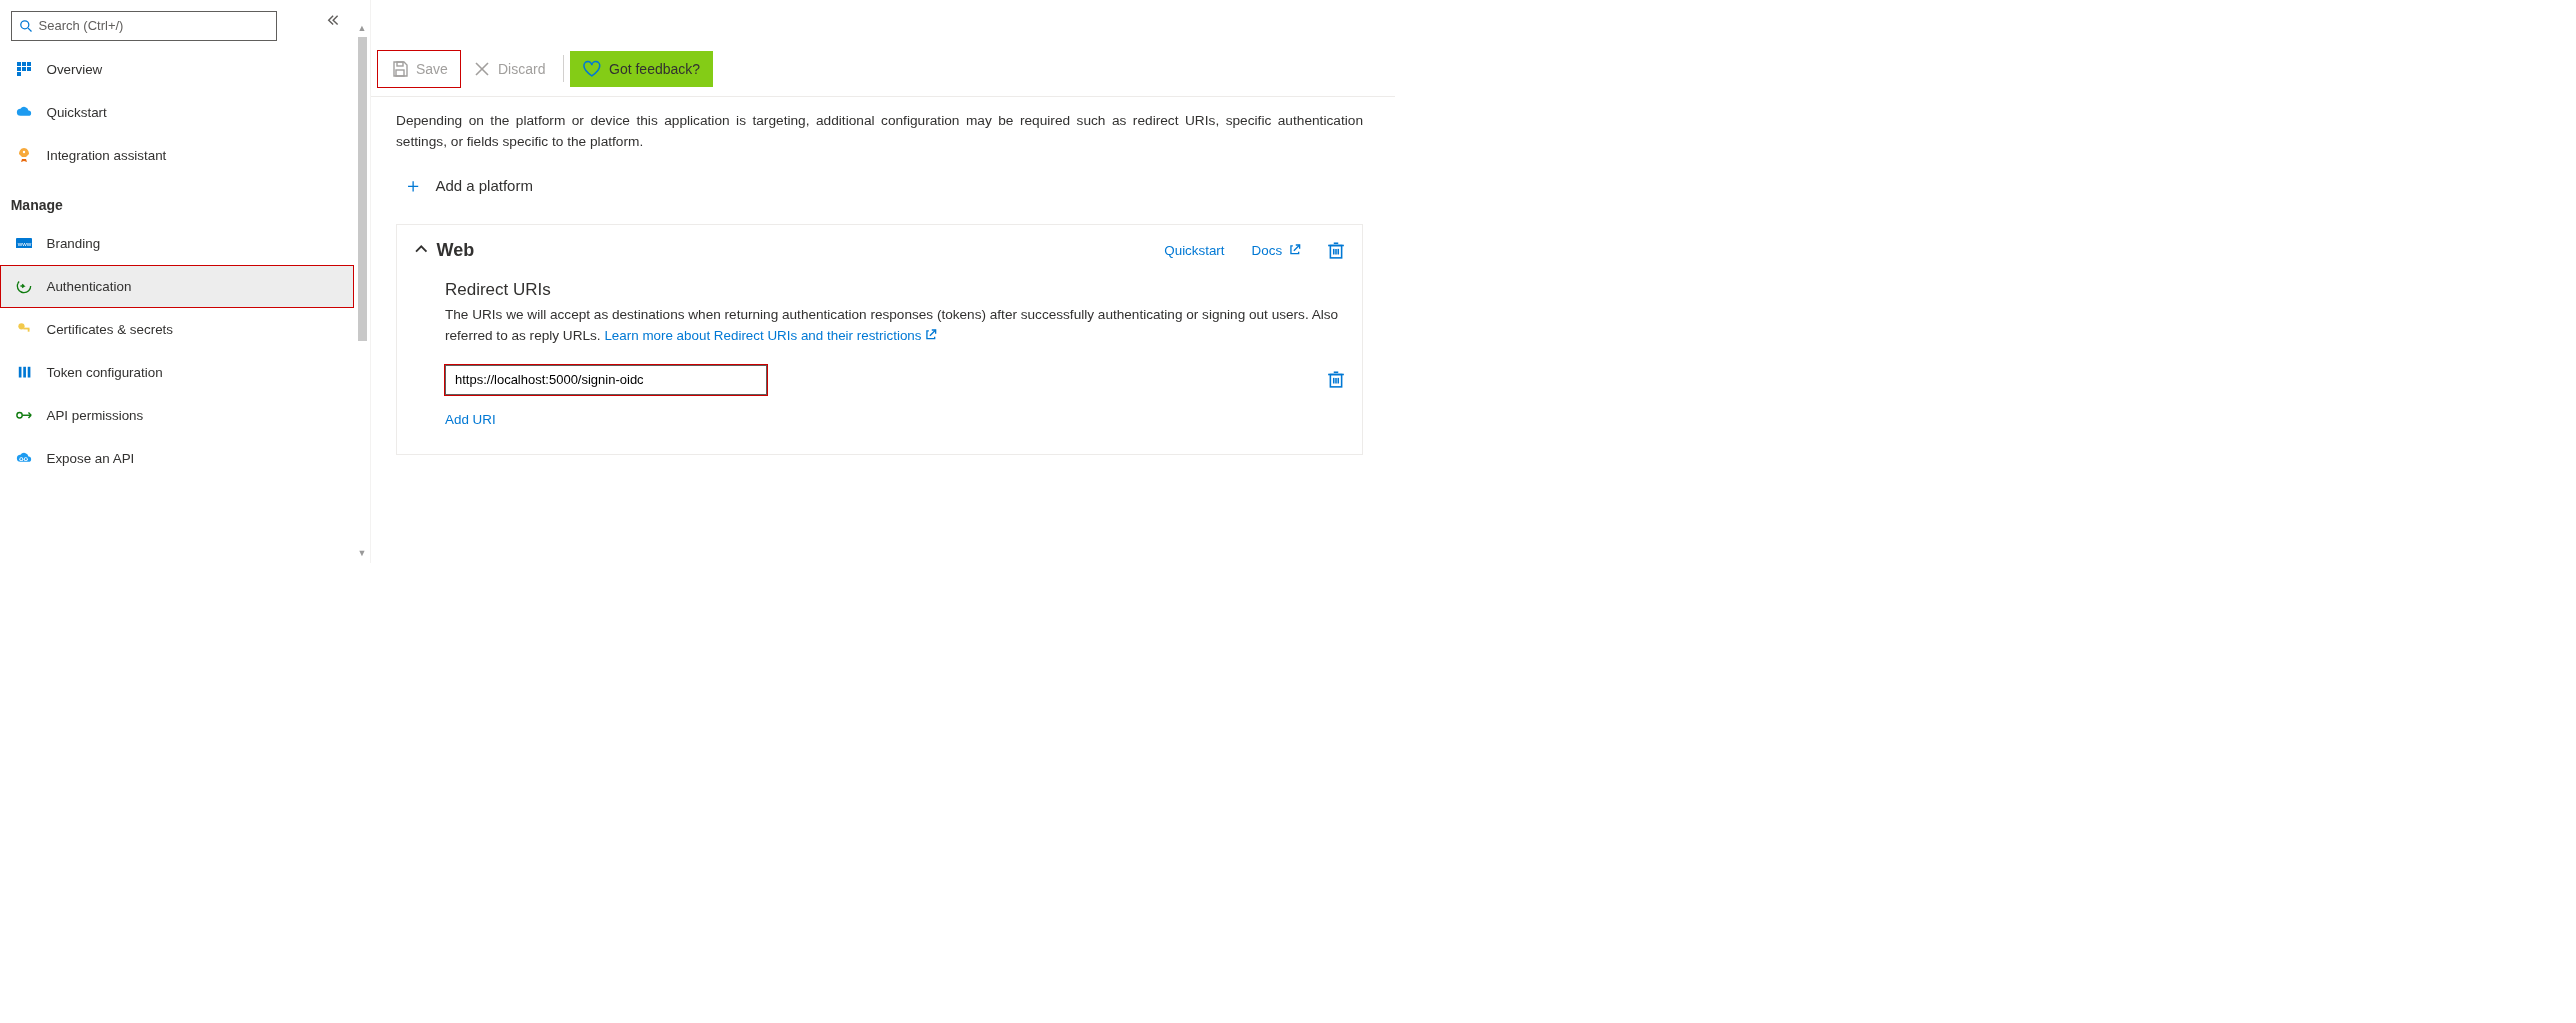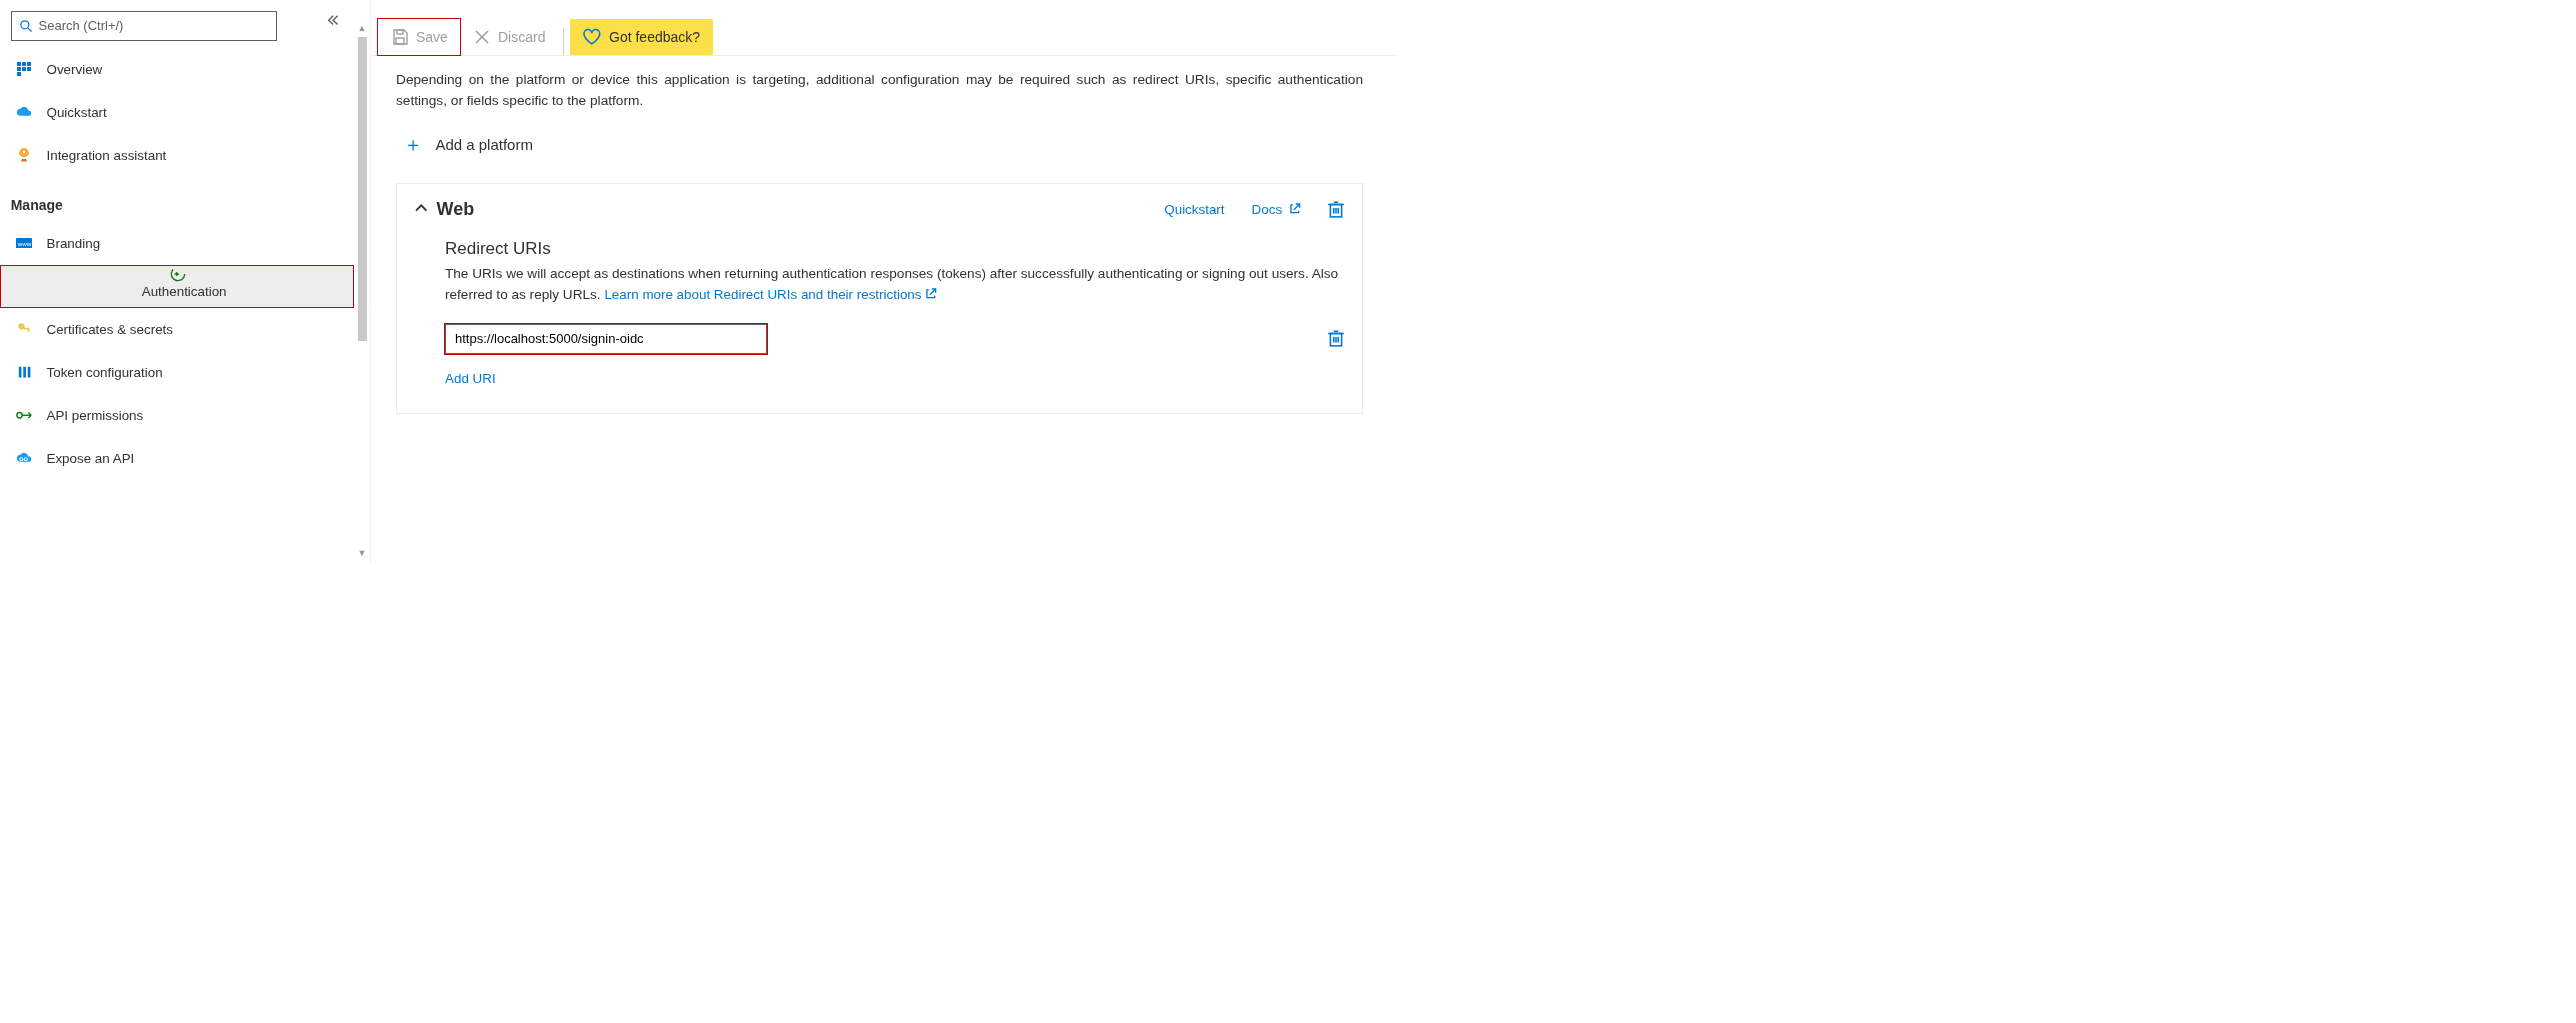--- a/index.html
+++ b/index.html
@@ -58,54 +58,55 @@
     width: 19.7px; height: 19.7px;
     display: inline-flex; align-items:center; justify-content:center;
     margin-right: 12.5px;
     font-size: 14.3px;
   }
   .section-header {
     font-size: 14px; font-weight: 600;
     padding: 19.7px 0 9px 10.7px;
   }
 
-  .highlight-red { outline: 1.8px solid #cc0000; outline-offset: -1.8px; flex-direction: column; }
+  .highlight-red { outline: 1.8px solid #cc0000; outline-offset: -1.8px; }
 
   .scroll-gutter {
     width: 16px;
     background: #fff;
     display:flex; flex-direction:column; align-items:center;
     padding-top: 23px;
   }
   .scroll-arrow { color:#999; font-size:9px; }
   .scroll-thumb { width:9px; height: 304px; background:#c8c8c8; margin-top:3.6px; }
 
   
   .main {
     flex: 1;
     display: flex;
     flex-direction: column;
     border-left: 0.9px solid #f3f2f1;
   }
   .toolbar {
-    display: flex; align-items: flex-end;
+    display: flex; align-items: center;
     height: 56px;
     border-bottom: 0.9px solid #edebe9;
     padding-left: 7.2px;
+    margin-top: 41px;
   }
   .tb-btn {
     display: flex; align-items: center;
     height: 36px; padding: 0 12.5px;
     font-size: 14px;
     color: #a19f9d;
     cursor: pointer;
   }
   .tb-btn .tbi { margin-right: 7.2px; width:18px; height:18px; display:flex; align-items:center; justify-content:center; }
   .tb-divider { width:0.9px; height:27px; background:#d2d0ce; margin: 0 5.4px; }
-  .tb-fb { background: #fde047; color:#323130; }
+  .tb-fb { background: #84cc16; color:#323130; }
   .tb-fb .tbi { color:#0078d4; width:19.7px; height:19.7px; }
   .tb-save-wrap { outline: 1.8px solid #cc0000; outline-offset: -0.9px; }
 
   .content {
     padding: 12.5px 32px 0 25px;
     font-size: 13.7px;
     line-height: 1.55;
     color: #323130;
   }
   .platform-intro { text-align: justify; }

